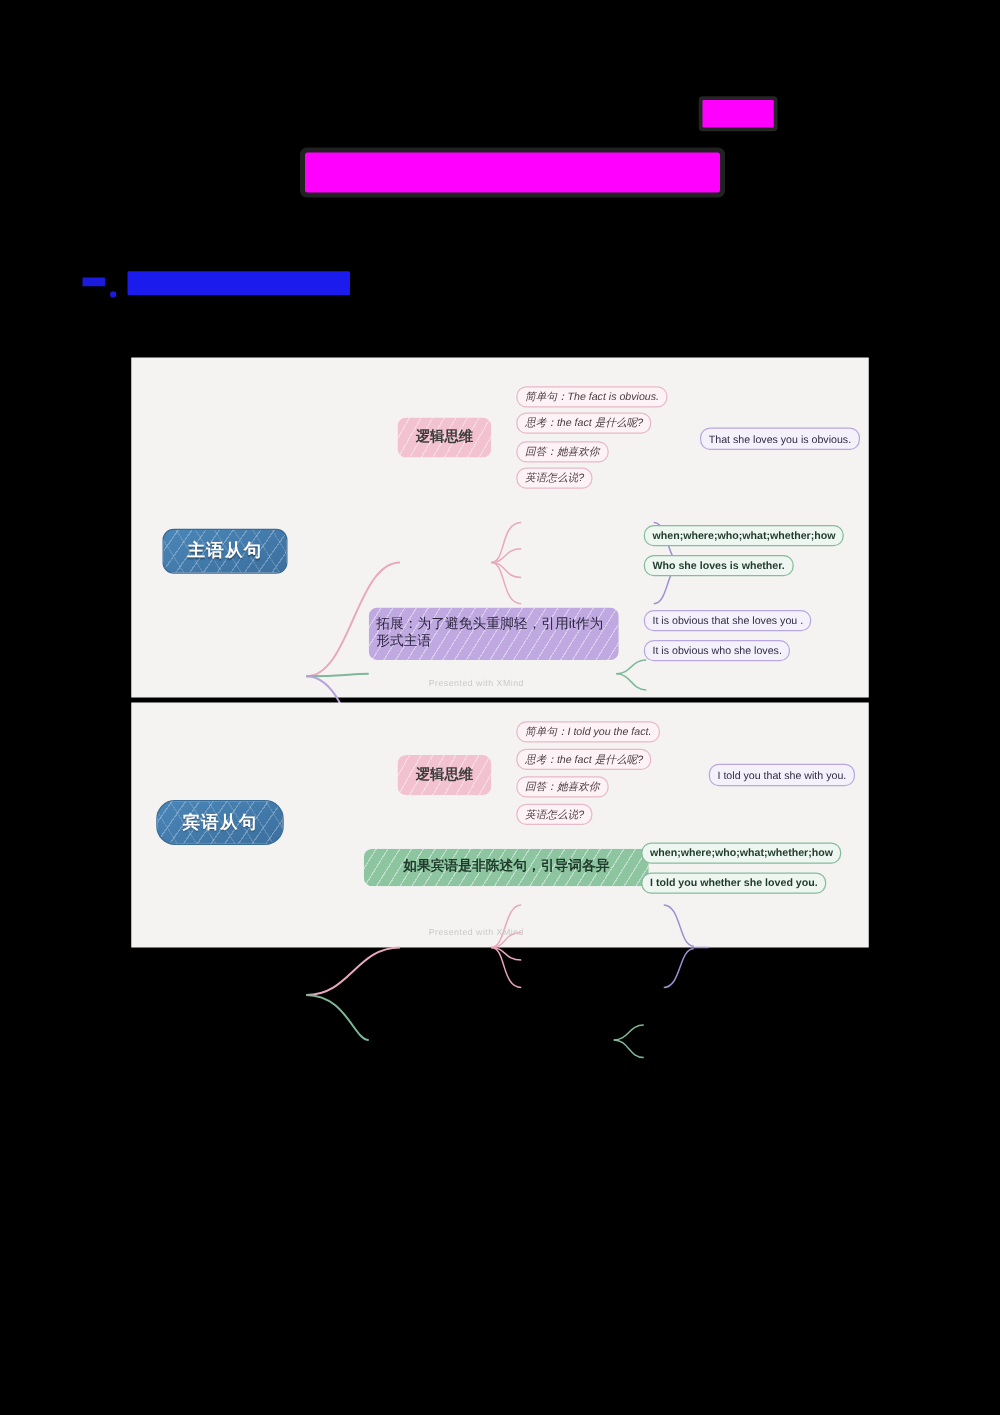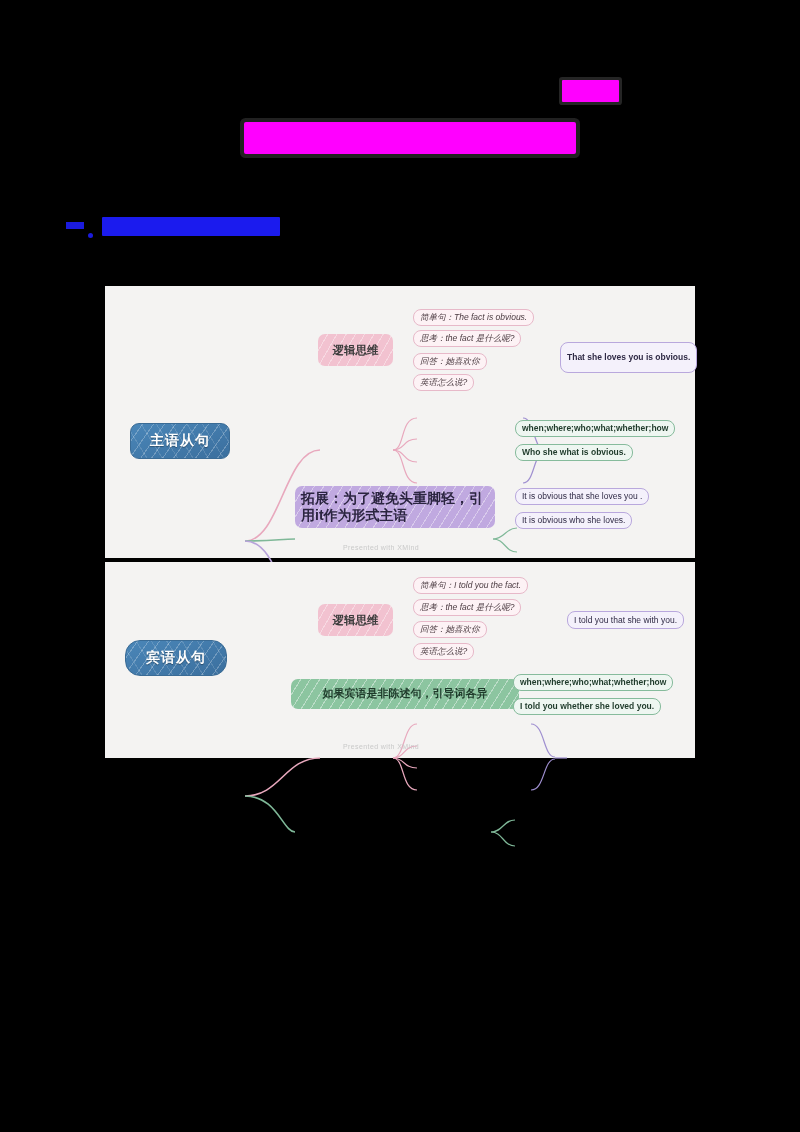--- a/index.html
+++ b/index.html
@@ -39,21 +39,21 @@
         border-radius:7px;color:#3c3c3c;font-size:11.5px;font-weight:bold;}
   
   .green{background:
           repeating-linear-gradient(122deg, rgba(255,255,255,.42) 0 1px, rgba(255,255,255,0) 1px 8px),
           #8cc5a0;
         border-radius:7px;color:#1e3a2a;font-size:11px;font-weight:bold;}
   
   .purple{background:
           repeating-linear-gradient(122deg, rgba(255,255,255,.40) 0 1px, rgba(255,255,255,0) 1px 8px),
           #c0a9e0;
-        border-radius:7px;color:#2b2540;font-size:14px;font-weight:bold;padding:0 6px;}
+        border-radius:7px;color:#2b2540;font-size:11px;font-weight:normal;padding:0 6px;}
 
   
   .leaf{border-radius:8px;font-size:8.5px;padding:0 6px;white-space:nowrap;}
   .leaf-pink{background:#fdf2f5;border:1px solid #e7b9c9;color:#4b3b41;font-style:italic;}
   .leaf-purple{background:#f4f1fb;border:1px solid #b9a8dd;color:#2f2a45;}
   .leaf-green{background:#eef6f1;border:1px solid #86bb9c;color:#1f3b2b;font-weight:bold;}
 
   .wm{position:absolute;font-size:7px;color:#c9c9c9;letter-spacing:.4px;}
 
   svg.links{position:absolute;left:0;top:0;width:590px;height:472px;pointer-events:none;}
@@ -95,25 +95,25 @@
 
     <div class="node root" style="left:25px;top:137px;width:100px;height:36px;">主语从句</div>
 
     <div class="node pink" style="left:213px;top:48px;width:75px;height:32px;">逻辑思维</div>
 
     <div class="node leaf leaf-pink" style="left:308px;top:23px;height:17px;">简单句：The fact is obvious.</div>
     <div class="node leaf leaf-pink" style="left:308px;top:44px;height:17px;">思考：the fact 是什么呢?</div>
     <div class="node leaf leaf-pink" style="left:308px;top:67px;height:17px;">回答：她喜欢你</div>
     <div class="node leaf leaf-pink" style="left:308px;top:88px;height:17px;">英语怎么说?</div>
 
-    <div class="node leaf leaf-purple" style="left:455px;top:56px;height:31px;font-weight:bold;">That she loves you is obvious.</div>
+    <div class="node leaf leaf-purple" style="left:455px;top:56px;height:18px;">That she loves you is obvious.</div>
 
 
     <div class="node leaf leaf-green" style="left:410px;top:134px;height:17px;">when;where;who;what;whether;how</div>
-    <div class="node leaf leaf-green" style="left:410px;top:158px;height:17px;">Who she what is obvious.</div>
+    <div class="node leaf leaf-green" style="left:410px;top:158px;height:17px;">Who she loves is whether.</div>
 
     <div class="node purple" style="left:190px;top:200px;width:200px;height:42px;text-align:left;justify-content:flex-start;">拓展：为了避免头重脚轻，引用it作为形式主语</div>
 
     <div class="node leaf leaf-purple" style="left:410px;top:202px;height:17px;">It is obvious that she loves you .</div>
     <div class="node leaf leaf-purple" style="left:410px;top:226px;height:17px;">It is obvious who she loves.</div>
 
     <div class="wm" style="left:238px;top:258px;">Presented with XMind</div>
   </div>
 
   <div class="canvas" style="top:562px;height:196px;">

